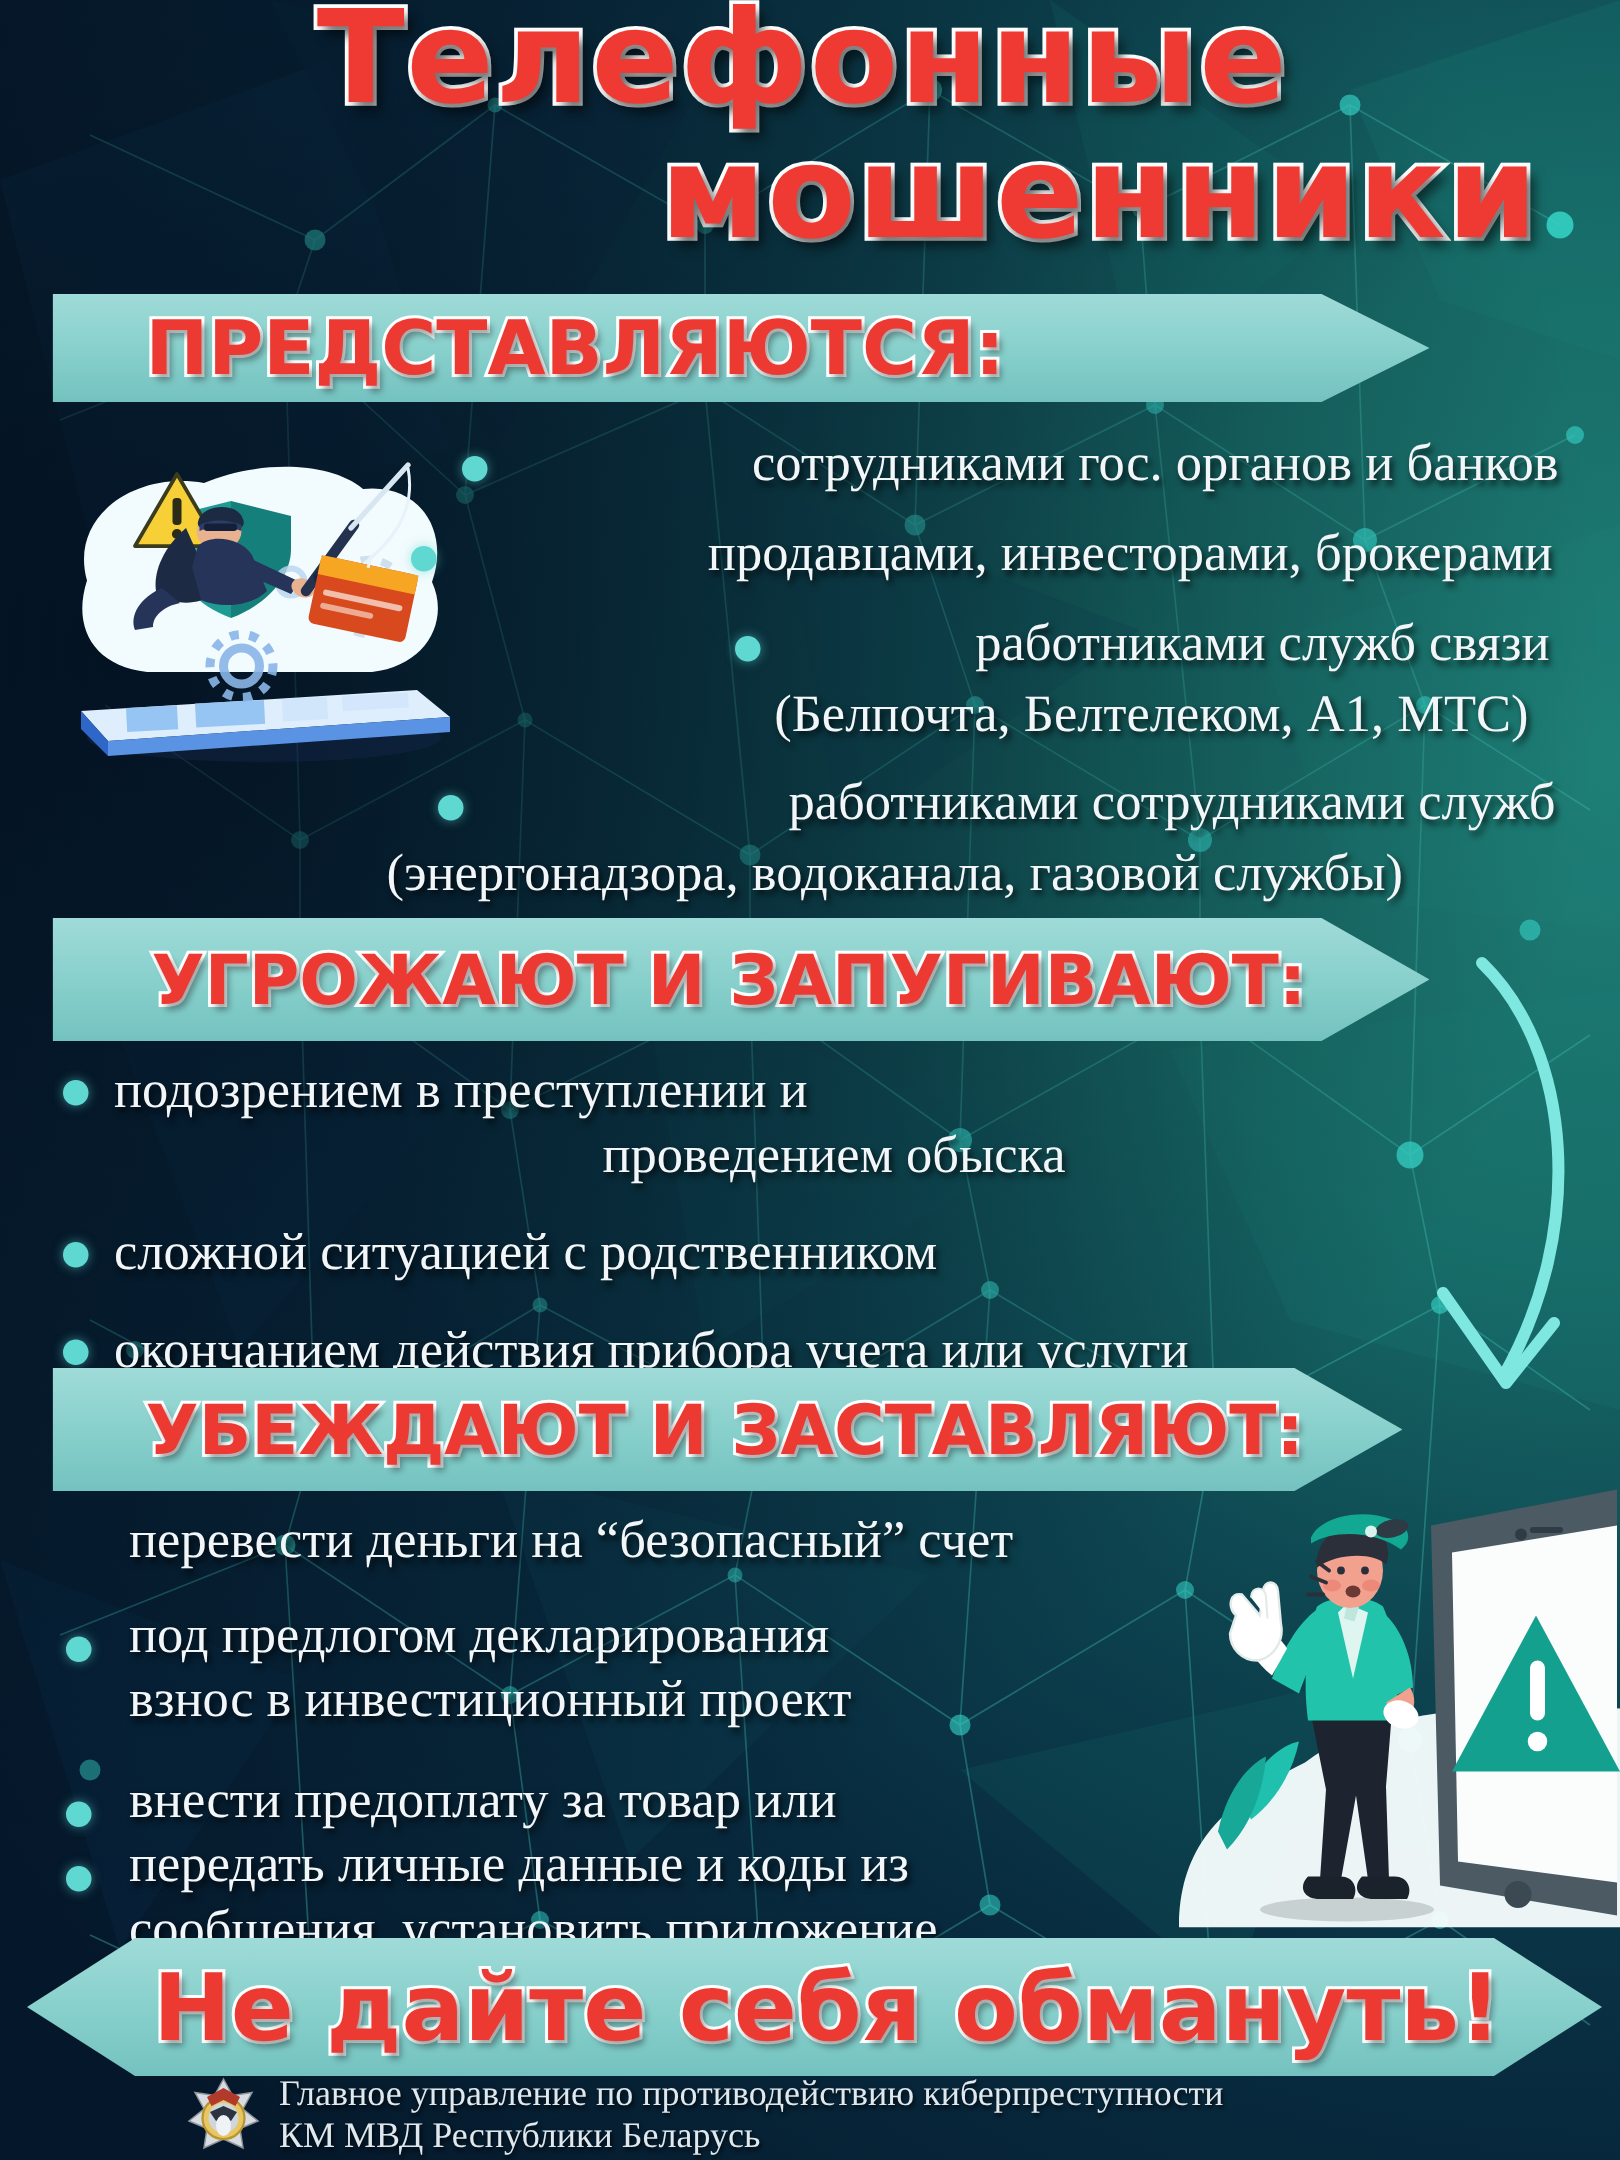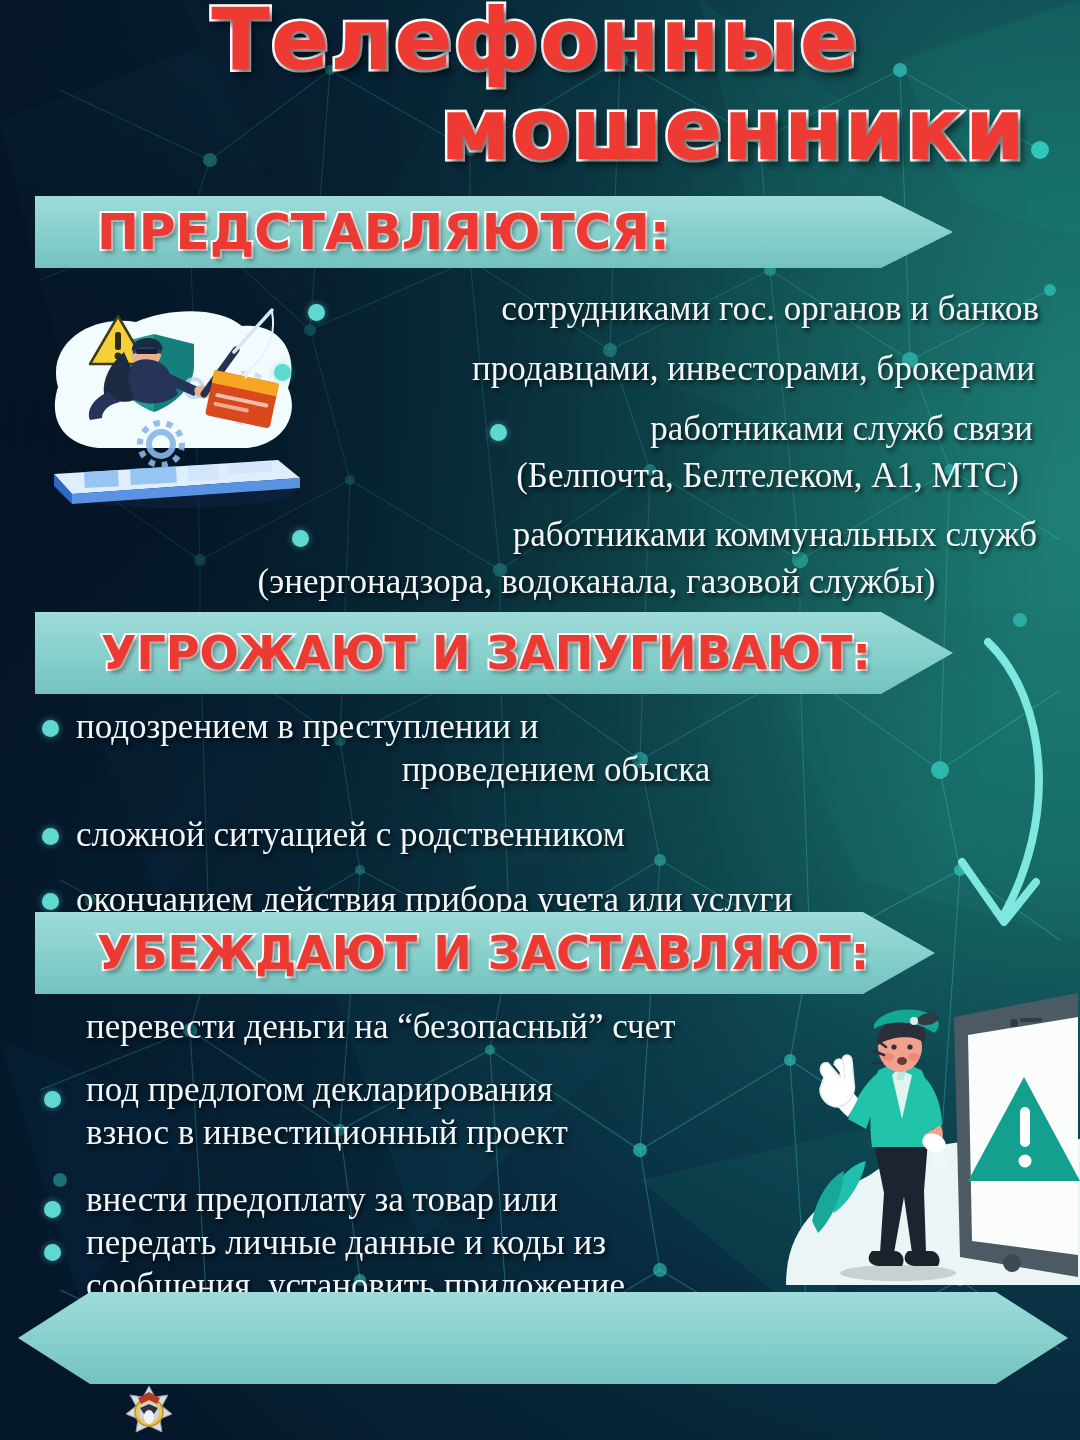--- a/index.html
+++ b/index.html
@@ -288,21 +288,21 @@
     </div>
     <div class="li" style="margin-bottom:6px; padding-right:12px;">
       <span class="dot" style="left:340px; top:16px;"></span>
       <span>работниками служб связи</span>
     </div>
     <div class="li" style="margin-bottom:18px; text-align:right; padding-right:26px;">
       <span>(Белпочта, Белтелеком, А1, МТС)</span>
     </div>
     <div class="li" style="margin-bottom:6px; padding-right:8px;">
       <span class="dot" style="left:142px; top:16px;"></span>
-      <span>работниками коммунальных служб</span>
+      <span>работниками сотрудниками служб</span>
     </div>
     <div class="li" style="text-align:center; padding-right:2px;">
       <span>(энергонадзора, водоканала, газовой службы)</span>
     </div>
   </div>
 
   <div class="banner right-arrow" style="left:35px; top:612px; width:918px; height:82px;">
     <div class="shape"></div>
     <div class="banner-text" style="font-size:46px; margin-left:66px;">УГРОЖАЮТ И ЗАПУГИВАЮТ:</div>
   </div>
@@ -405,26 +405,31 @@
       <span class="dot" style="left:-42px; top:22px;"></span>
       <span>передать личные данные и коды из</span>
     </div>
     <div class="li">
       <span>сообщения, установить приложение</span>
     </div>
   </div>
 
   <div class="banner both-arrow" style="left:18px; top:1292px; width:1050px; height:92px;">
     <div class="shape"></div>
+    <div class="banner-text" style="font-size:62px; margin-left:84px;">Не дайте себя обмануть!</div>
   </div>
 
   <div class="footer">
     <svg style="margin-left:124px; width:50px; height:52px;" viewBox="0 0 50 52">
       <path d="M25 2 L31 13 L44 11 L38 22 L48 30 L36 35 L38 48 L25 42 L12 48 L14 35 L2 30 L12 22 L6 11 L19 13 Z" fill="#d9dde2" stroke="#8d949b" stroke-width="1"></path>
       <circle cx="25" cy="28" r="14" fill="#e8c663" stroke="#b9952f" stroke-width="1.5"></circle>
       <circle cx="25" cy="28" r="10" fill="#cfd6dc"></circle>
       <path d="M14 14 L25 8 L36 14 L33 20 L25 16 L17 20 Z" fill="#b13a2a"></path>
       <path d="M16 24 L25 20 L34 24 L30 30 L25 27 L20 30 Z" fill="#2c3340"></path>
       <ellipse cx="25" cy="33" rx="5" ry="7" fill="#f0f3f6"></ellipse>
     </svg>
+    <div style="margin-left:12px;">
+      <div class="footer-text">Главное управление по противодействию киберпреступности</div>
+      <div class="footer-text">КМ МВД Республики Беларусь</div>
+    </div>
   </div>
 
 </div>
 
 </body></html>

